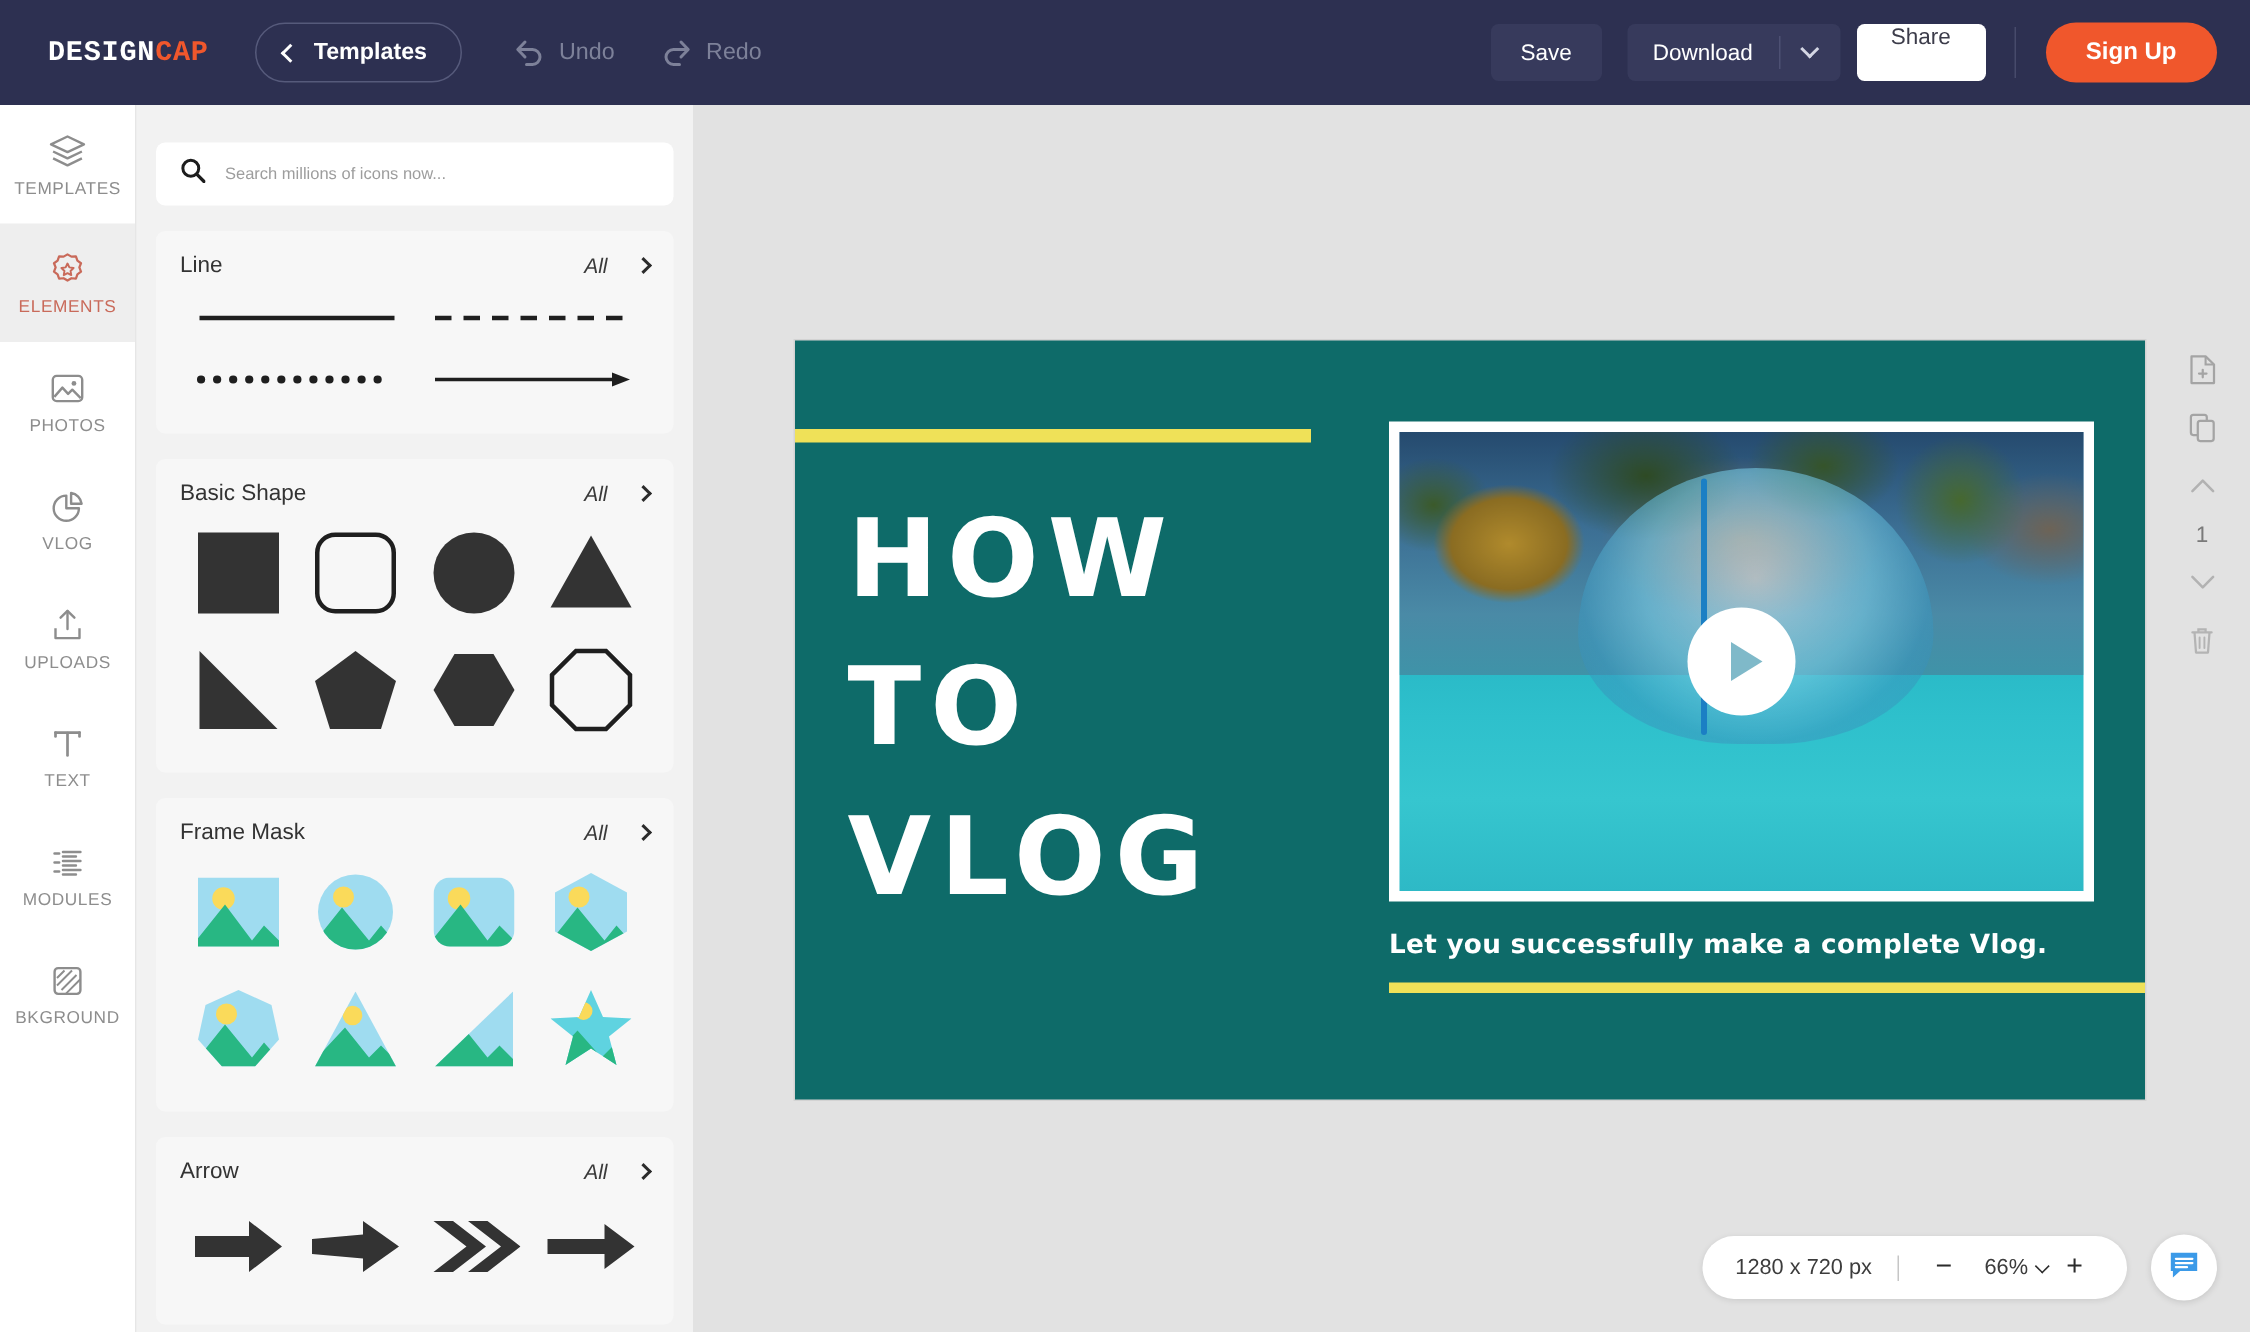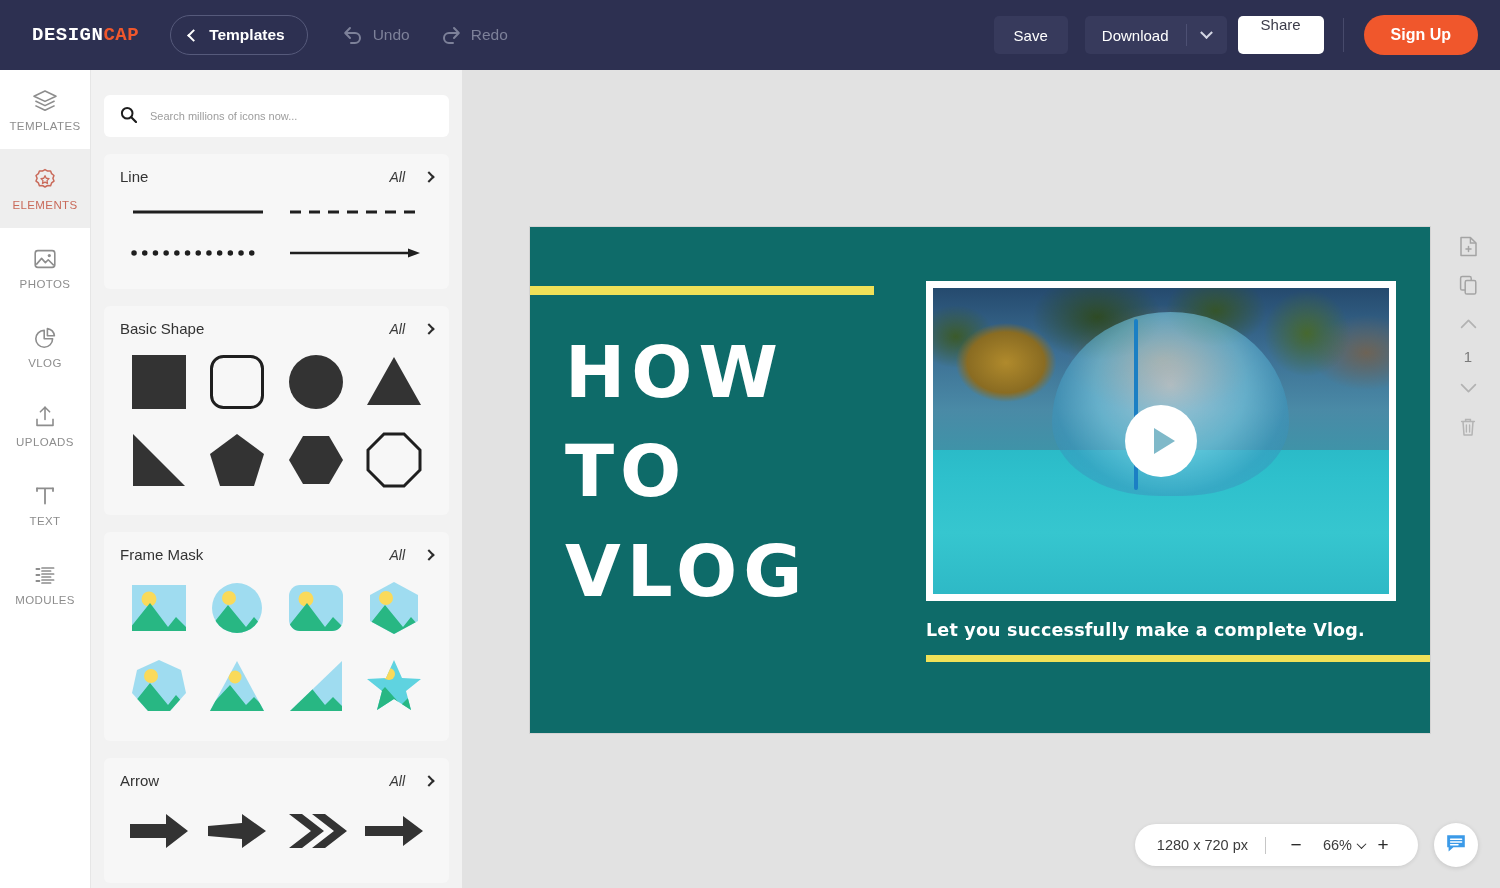--- a/index.html
+++ b/index.html
@@ -409,20 +409,29 @@
     <div class="rail-item">
       <span class="rail-ico">
         <svg width="26" height="26" viewBox="0 0 26 26" fill="none">
           <path d="M4.4 7 L7.4 7 M4.4 13 L7.4 13 M4.4 19 L7.4 19" stroke="#8d8d8d" stroke-width="1.8" stroke-linecap="round"></path>
           <path d="M10 6 L21.6 6 M10 9 L18.6 9 M10 12 L21.6 12 M10 15 L18.6 15 M10 18 L21.6 18 M10 21 L18.6 21" stroke="#8d8d8d" stroke-width="1.7" stroke-linecap="round"></path>
         </svg>
       </span>
       <span class="lbl">MODULES</span>
     </div>
 
+    <div class="rail-item">
+      <span class="rail-ico">
+        <svg width="26" height="26" viewBox="0 0 26 26" fill="none">
+          <rect x="4.4" y="4.4" width="17.2" height="17.2" rx="2.4" stroke="#8d8d8d" stroke-width="1.6"></rect>
+          <path d="M6 16 L16 6 M9 19 L19 9 M12 21.4 L21.4 12 M6 11 L11 6" stroke="#8d8d8d" stroke-width="1.3"></path>
+        </svg>
+      </span>
+      <span class="lbl">BKGROUND</span>
+    </div>
   </div>
 
   <div class="panel">
 
     <div class="search-wrap">
       <span>
         <svg width="17" height="17" viewBox="0 0 17 17" fill="none">
           <circle cx="7.2" cy="7.2" r="5.3" stroke="#1d1d1d" stroke-width="2"></circle>
           <path d="M11.3 11.3 L16 16" stroke="#1d1d1d" stroke-width="2.2" stroke-linecap="round"></path>
         </svg>

